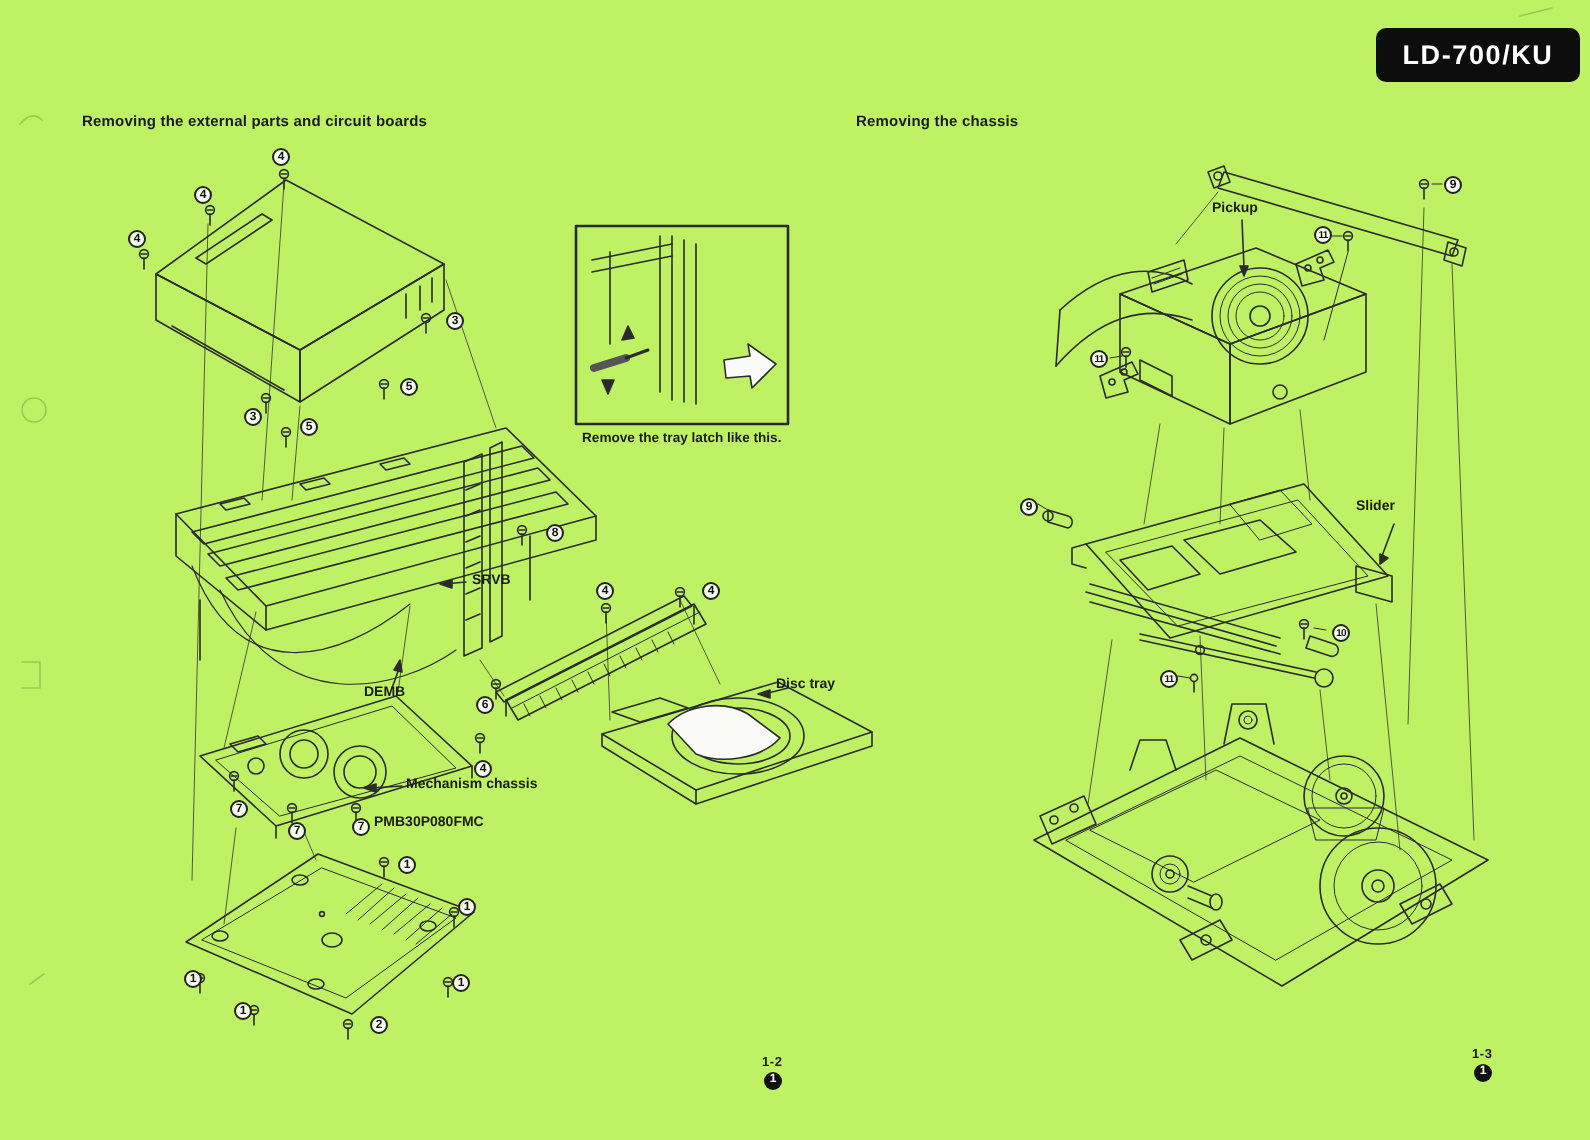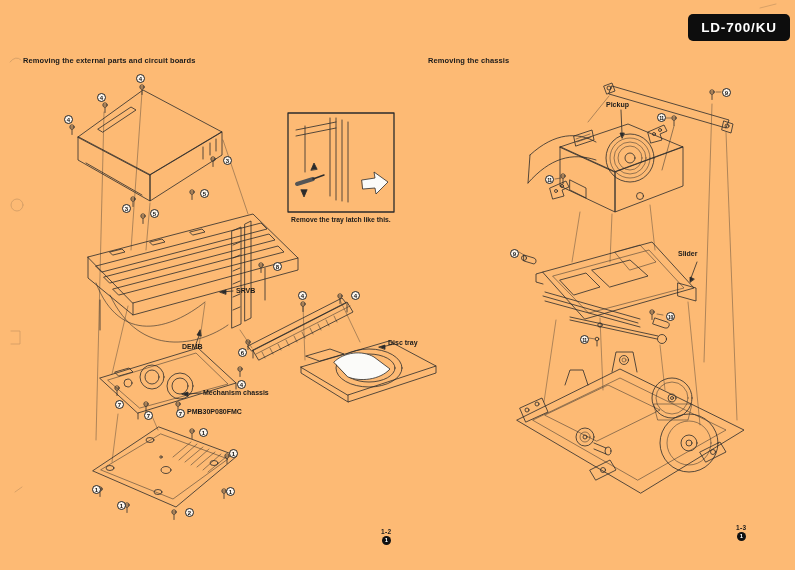--- a/index.html
+++ b/index.html
@@ -1,16 +1,16 @@
 <!DOCTYPE html>
 <html><head>
 <meta charset="utf-8">
 <style>
   html,body{margin:0;padding:0;background:#e8e8e6;}
-  .page{position:relative;width:795px;height:570px;background:#fdba74;
+  .page{position:relative;width:795px;height:570px;background:#bef264;
         font-family:"Liberation Sans", sans-serif;color:#1a1a1a;overflow:hidden;margin:0 auto;}
   .heading{position:absolute;font-size:7.5px;font-weight:bold;letter-spacing:.1px;white-space:nowrap;}
   .badge{position:absolute;left:688px;top:14px;width:102px;height:27px;background:#0d0d0d;
          border-radius:5px;color:#fff;display:flex;align-items:center;justify-content:center;
          font-weight:bold;font-size:13.5px;letter-spacing:.8px;}
   .part-label{position:absolute;font-size:7px;font-weight:bold;white-space:nowrap;}
   .co{position:absolute;width:9px;height:9px;border:1px solid #222;border-radius:50%;
       font-size:6px;line-height:8px;text-align:center;box-sizing:border-box;font-weight:bold;
       background:rgba(251,251,249,.9);color:#111;}
   .co.two{font-size:5px;letter-spacing:-.4px;}
@@ -275,21 +275,21 @@
     <g>
       <path d="M621,110 L622,134"></path>
         <path d="M622,138 l-2,-5 l4,0 Z" fill="#2b2b2b"></path>
       <path d="M697,262 L691,278"></path>
         <path d="M690,282 l0,-5 l4,2 Z" fill="#2b2b2b"></path>
     </g>
   </svg>
 
   <div class="badge">LD-700/KU</div>
 
-  <div class="heading" style="left:23px;top:56px">Removing the external parts and circuit boards</div>
+  <div class="heading" style="left:41px;top:56px">Removing the external parts and circuit boards</div>
   <div class="heading" style="left:428px;top:56px">Removing the chassis</div>
 
   <div class="part-label" style="left:236px;top:287px">SRVB</div>
   <div class="part-label" style="left:182px;top:343px">DEMB</div>
   <div class="part-label" style="left:203px;top:389px">Mechanism chassis</div>
   <div class="part-label" style="left:187px;top:408px">PMB30P080FMC</div>
   <div class="part-label" style="left:388px;top:339px">Disc tray</div>
   <div class="part-label" style="left:606px;top:101px">Pickup</div>
   <div class="part-label" style="left:678px;top:250px">Slider</div>
 

